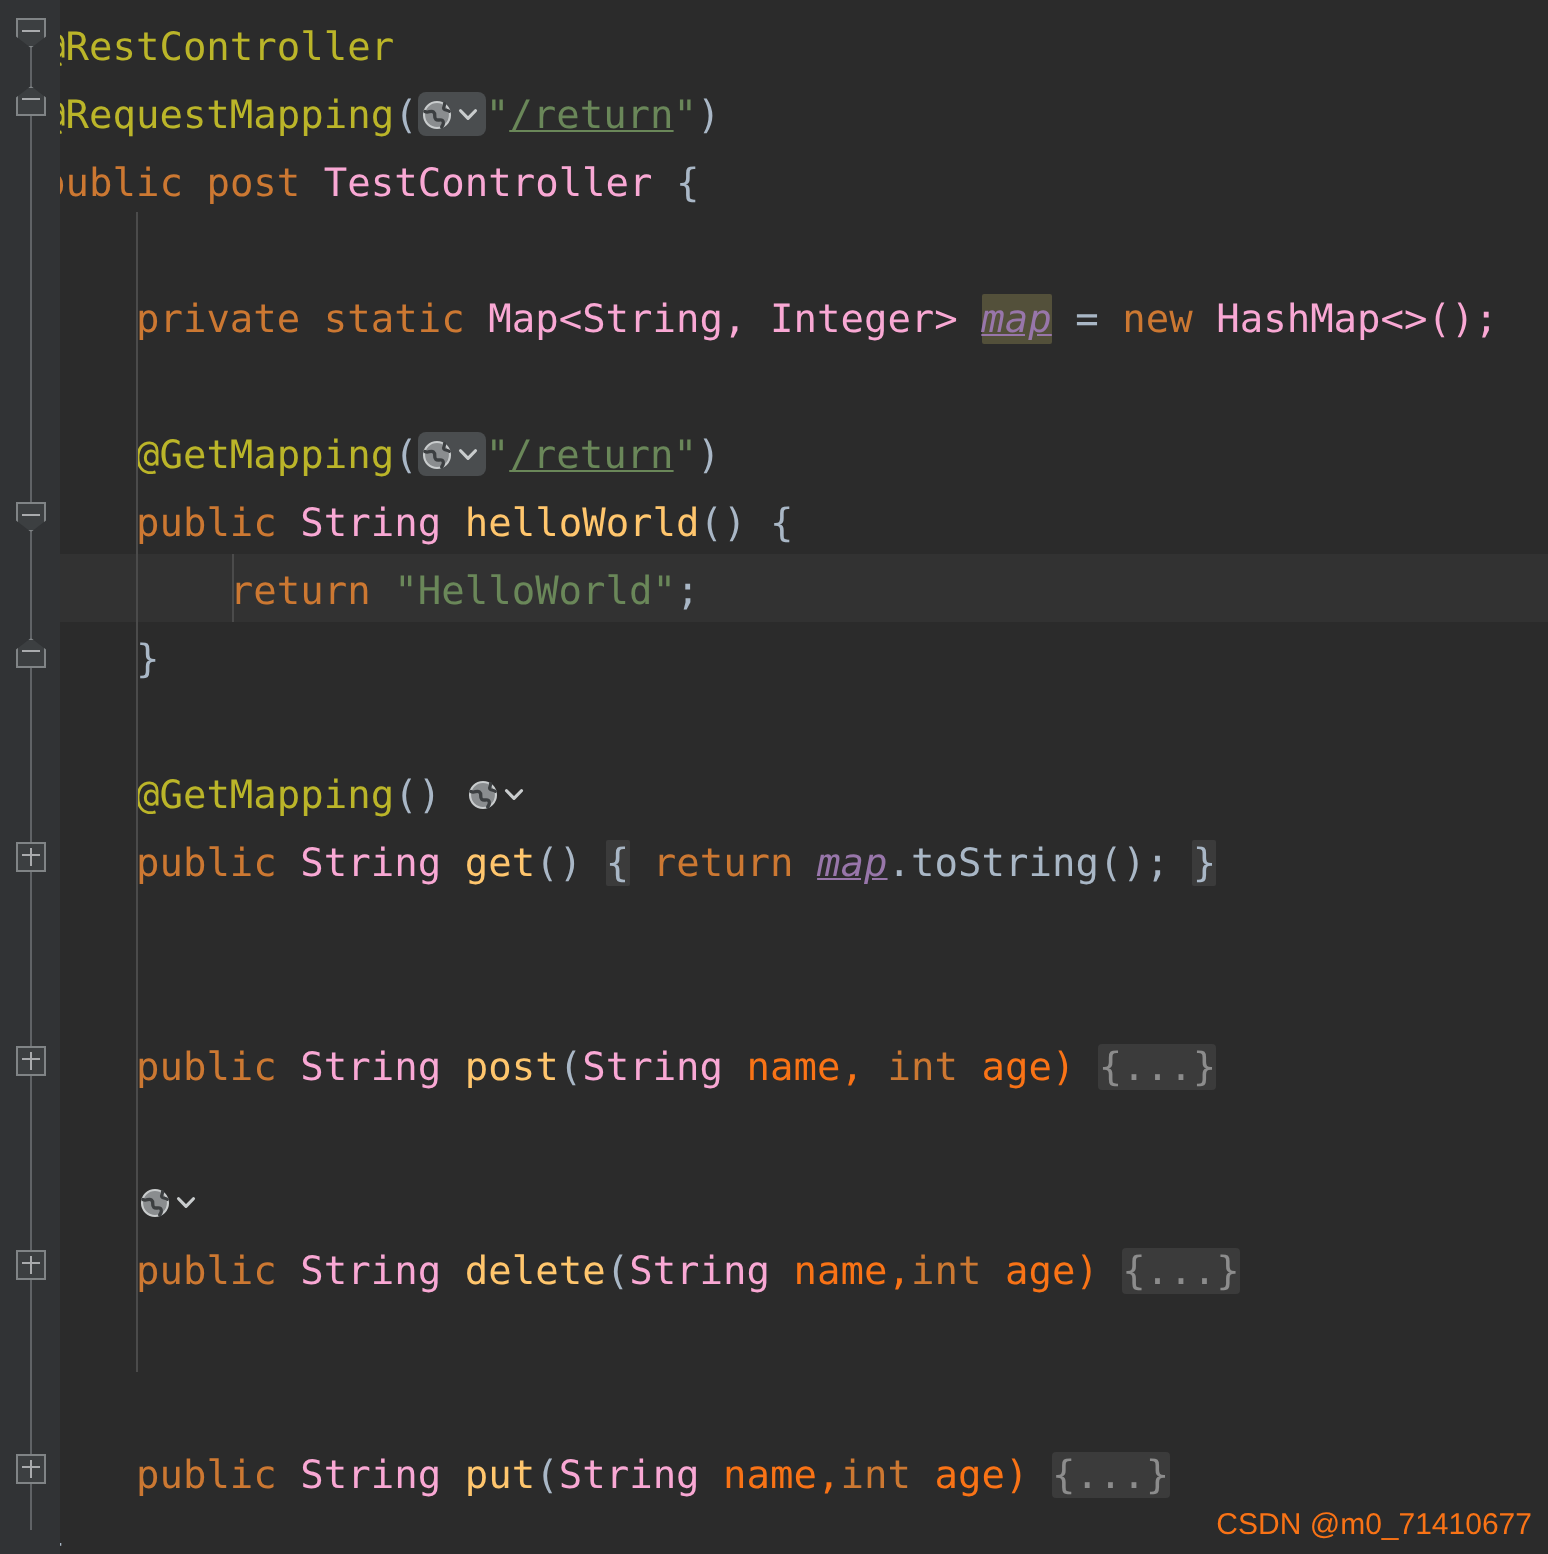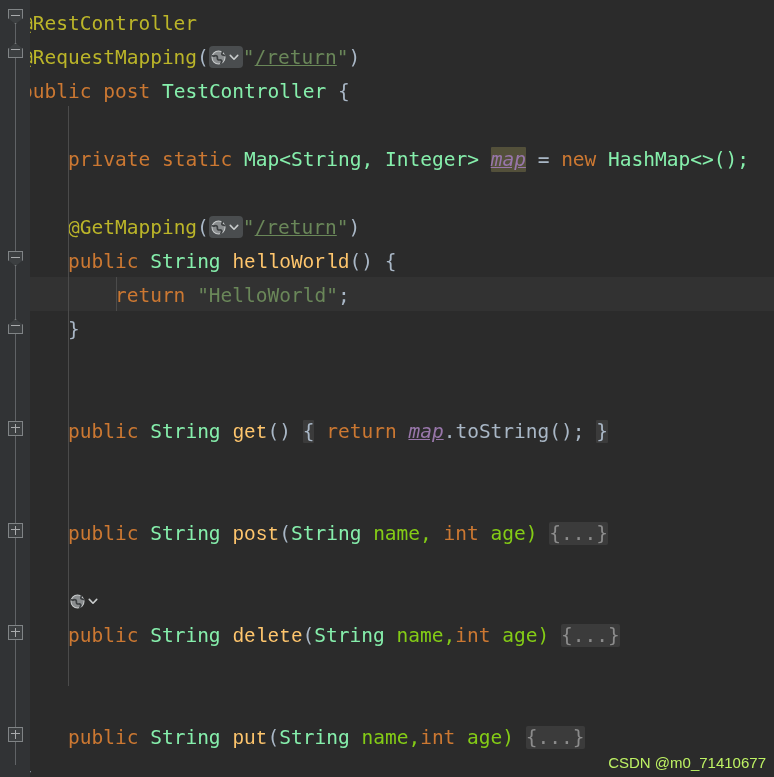--- a/index.html
+++ b/index.html
@@ -117,29 +117,29 @@
     line-height: 34px;
     white-space: pre;
     font-size: 19.5px;
     letter-spacing: 0px;
     z-index: 4;
     color: #a9b7c6;
   }
 
   
   .kw    { color: #cc7832; }
-  .type  { color: #86efac; }
+  .type  { color: #f9a8d4; }
   .ann   { color: #bbb529; }
-  .meth  { color: #ffc66d; font-family: Liberation Mono, monospace; }
+  .meth  { color: #ffc66d; }
   .str   { color: #6a8759; }
   .strlnk{ color: #6a8759; text-decoration: underline; }
   .punc  { color: #a9b7c6; }
   .brace { color: #a9b7c6; }
   .field { color: #9876aa; font-style: italic; text-decoration: underline; }
-  .plain { color: #84cc16; }
+  .plain { color: #f97316; }
 
   
   .hl-ident {
     background: #53503a;
     border-radius: 1px;
     padding: 1px 0;
   }
   .hl-brace {
     background: #3b3b3b;
     border-radius: 1px;
@@ -168,21 +168,21 @@
   }
   .web-icon svg { vertical-align: middle; }
 
   
   .watermark {
     position: absolute;
     right: 8px;
     bottom: 6px;
     font-family: "Liberation Sans", sans-serif;
     font-size: 15px;
-    color: #bef264;
+    color: #f97316;
     z-index: 9;
     white-space: pre;
   }
 </style>
 </head>
 <body>
 
 <div class="editor">
 
   <div class="line-hl" style="top:277px;"></div>
@@ -245,20 +245,27 @@
       <div class="line" style="top: 211px; left: 21px;"><span class="plain">    </span><span class="ann">@GetMapping</span><span class="punc">(</span><span class="web-icon"><svg width="17" height="17" viewBox="0 0 16 16">
             <circle cx="8" cy="8" r="6.1" fill="#8a8d8f" stroke="#c9cccd" stroke-width="1"></circle>
             <path d="M2.3 6.4 C4 7.3 5 5.6 6.4 6.6 C7.6 7.5 6.3 9 7.4 10 C8.4 10.9 9.6 9.8 10.6 10.6 C11.4 11.3 10.9 12.8 10.2 13.6" fill="none" stroke="#3c3f41" stroke-width="1.6" stroke-linecap="round"></path>
             <path d="M11.5 2.6 C11.9 3.8 10.6 4.2 11.2 5.2 C11.7 6 13.3 5.5 13.8 6.3" fill="none" stroke="#3c3f41" stroke-width="1.5" stroke-linecap="round"></path>
           </svg><svg width="14" height="17" viewBox="0 0 12 16">
             <path d="M2.5 6 L6 9.6 L9.5 6" fill="none" stroke="#c9cccd" stroke-width="1.5" stroke-linecap="round" stroke-linejoin="round"></path>
           </svg></span><span class="str">"</span><span class="strlnk">/return</span><span class="str">"</span><span class="punc">)</span></div>
       <div class="line" style="top: 245px; left: 21px;"><span class="plain">    </span><span class="kw">public</span><span class="plain"> </span><span class="type">String</span><span class="plain"> </span><span class="meth">helloWorld</span><span class="punc">() {</span></div>
       <div class="line" style="top: 279px; left: 21px;"><span class="plain">        </span><span class="kw">return</span><span class="plain"> </span><span class="str">"HelloWorld"</span><span class="punc">;</span></div>
       <div class="line" style="top: 313px; left: 21px;"><span class="punc">    }</span></div>
+      <div class="line" style="top: 381px; left: 21px;"><span class="plain">    </span><span class="ann">@GetMapping</span><span class="punc">()</span><span class="plain"> </span><span class="web-icon flat"><svg width="17" height="17" viewBox="0 0 16 16">
+            <circle cx="8" cy="8" r="6.1" fill="#8a8d8f" stroke="#c9cccd" stroke-width="1"></circle>
+            <path d="M2.3 6.4 C4 7.3 5 5.6 6.4 6.6 C7.6 7.5 6.3 9 7.4 10 C8.4 10.9 9.6 9.8 10.6 10.6 C11.4 11.3 10.9 12.8 10.2 13.6" fill="none" stroke="#3c3f41" stroke-width="1.6" stroke-linecap="round"></path>
+            <path d="M11.5 2.6 C11.9 3.8 10.6 4.2 11.2 5.2 C11.7 6 13.3 5.5 13.8 6.3" fill="none" stroke="#3c3f41" stroke-width="1.5" stroke-linecap="round"></path>
+          </svg><svg width="14" height="17" viewBox="0 0 12 16">
+            <path d="M2.5 6 L6 9.6 L9.5 6" fill="none" stroke="#c9cccd" stroke-width="1.5" stroke-linecap="round" stroke-linejoin="round"></path>
+          </svg></span></div>
       <div class="line" style="top: 415px; left: 21px;"><span class="plain">    </span><span class="kw">public</span><span class="plain"> </span><span class="type">String</span><span class="plain"> </span><span class="meth">get</span><span class="punc">()</span><span class="plain"> </span><span class="brace hl-brace">{</span><span class="plain"> </span><span class="kw">return</span><span class="plain"> </span><span class="field">map</span><span class="punc">.toString();</span><span class="plain"> </span><span class="brace hl-brace">}</span></div>
       <div class="line" style="top: 517px; left: 21px;"><span class="plain">    </span><span class="kw">public</span><span class="plain"> </span><span class="type">String</span><span class="plain"> </span><span class="meth">post</span><span class="punc">(</span><span class="type">String</span><span class="plain"> name, </span><span class="kw">int</span><span class="plain"> age) </span><span class="hl-fold">{...}</span></div>
       <div class="line" style="top: 585px; left: 21px;"><span class="plain">    </span><span class="web-icon flat"><svg width="17" height="17" viewBox="0 0 16 16">
             <circle cx="8" cy="8" r="6.1" fill="#8a8d8f" stroke="#c9cccd" stroke-width="1"></circle>
             <path d="M2.3 6.4 C4 7.3 5 5.6 6.4 6.6 C7.6 7.5 6.3 9 7.4 10 C8.4 10.9 9.6 9.8 10.6 10.6 C11.4 11.3 10.9 12.8 10.2 13.6" fill="none" stroke="#3c3f41" stroke-width="1.6" stroke-linecap="round"></path>
             <path d="M11.5 2.6 C11.9 3.8 10.6 4.2 11.2 5.2 C11.7 6 13.3 5.5 13.8 6.3" fill="none" stroke="#3c3f41" stroke-width="1.5" stroke-linecap="round"></path>
           </svg><svg width="14" height="17" viewBox="0 0 12 16">
             <path d="M2.5 6 L6 9.6 L9.5 6" fill="none" stroke="#c9cccd" stroke-width="1.5" stroke-linecap="round" stroke-linejoin="round"></path>
           </svg></span></div>
       <div class="line" style="top: 619px; left: 21px;"><span class="plain">    </span><span class="kw">public</span><span class="plain"> </span><span class="type">String</span><span class="plain"> </span><span class="meth">delete</span><span class="punc">(</span><span class="type">String</span><span class="plain"> name,</span><span class="kw">int</span><span class="plain"> age) </span><span class="hl-fold">{...}</span></div>

